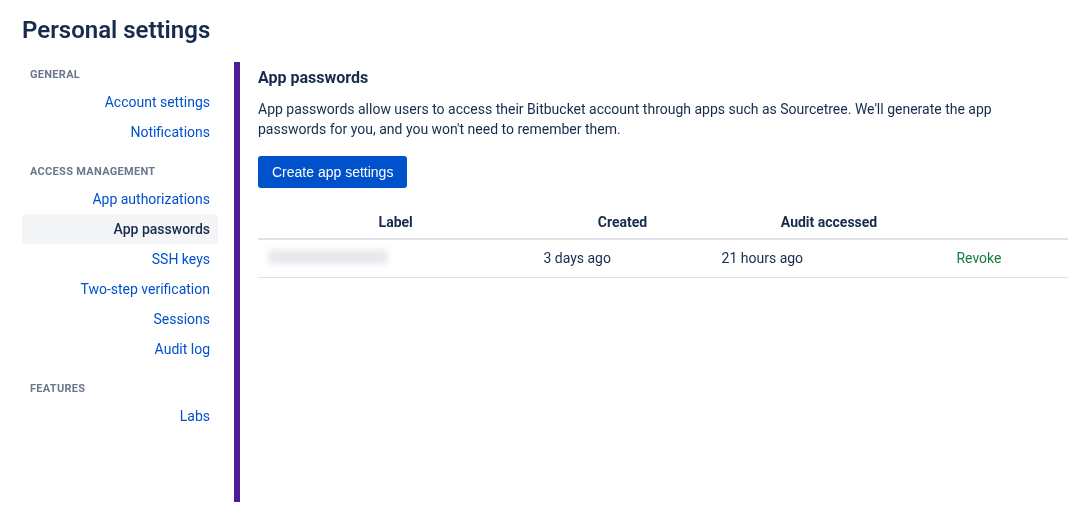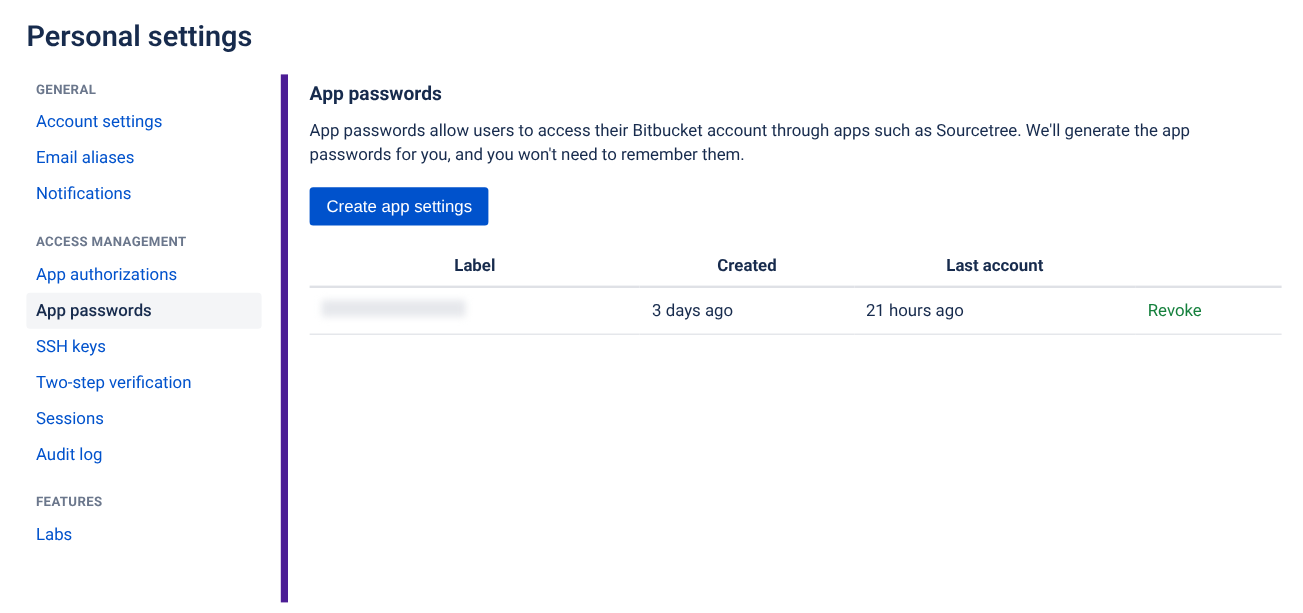--- a/index.html
+++ b/index.html
@@ -39,20 +39,21 @@
     .section-header:first-child { margin-top: 0; padding-top: 6px; }
     .nav-item {
       display: block;
       padding: 7px 8px;
       color: #0052cc;
       font-size: 14px;
       text-decoration: none;
       border-radius: 3px;
       cursor: pointer;
       width: 196px;
+      text-align: right;
     }
     .nav-item.active {
       background: #f4f5f7;
       color: #172b4d;
       font-weight: 500;
     }
     .main {
       flex: 1;
       padding: 0 18px 0 18px;
     }
@@ -122,21 +123,20 @@
 </head>
 <body>
 
 <h1 class="page-title">Personal settings</h1>
 
 <div class="layout">
   <nav class="sidebar">
 
     <div class="section-header">GENERAL</div>
     <a class="nav-item">Account settings</a>
-    <a class="nav-item">Email aliases</a>
     <a class="nav-item">Notifications</a>
 
     <div class="section-header">ACCESS MANAGEMENT</div>
     <a class="nav-item">App authorizations</a>
     <a class="nav-item active">App passwords</a>
 
     <a class="nav-item">SSH keys</a>
     <a class="nav-item">Two-step verification</a>
     <a class="nav-item">Sessions</a>
     <a class="nav-item">Audit log</a>
@@ -149,21 +149,21 @@
   <main class="main">
     <h2 class="main-title">App passwords</h2>
     <p class="main-desc">App passwords allow users to access their Bitbucket account through apps such as Sourcetree. We'll generate the app passwords for you, and you won't need to remember them.</p>
     <button class="btn-primary">Create app settings</button>
 
     <table class="table">
       <thead>
         <tr>
           <th class="col-label">Label</th>
           <th class="col-created">Created</th>
-          <th class="col-access">Last account</th>
+          <th class="col-access">Audit accessed</th>
           <th class="col-action"></th>
         </tr>
       </thead>
       <tbody>
         <tr>
           <td>
             <span class="blurred-label"></span>
           </td>
           <td>3 days ago</td>
           <td>21 hours ago</td>

